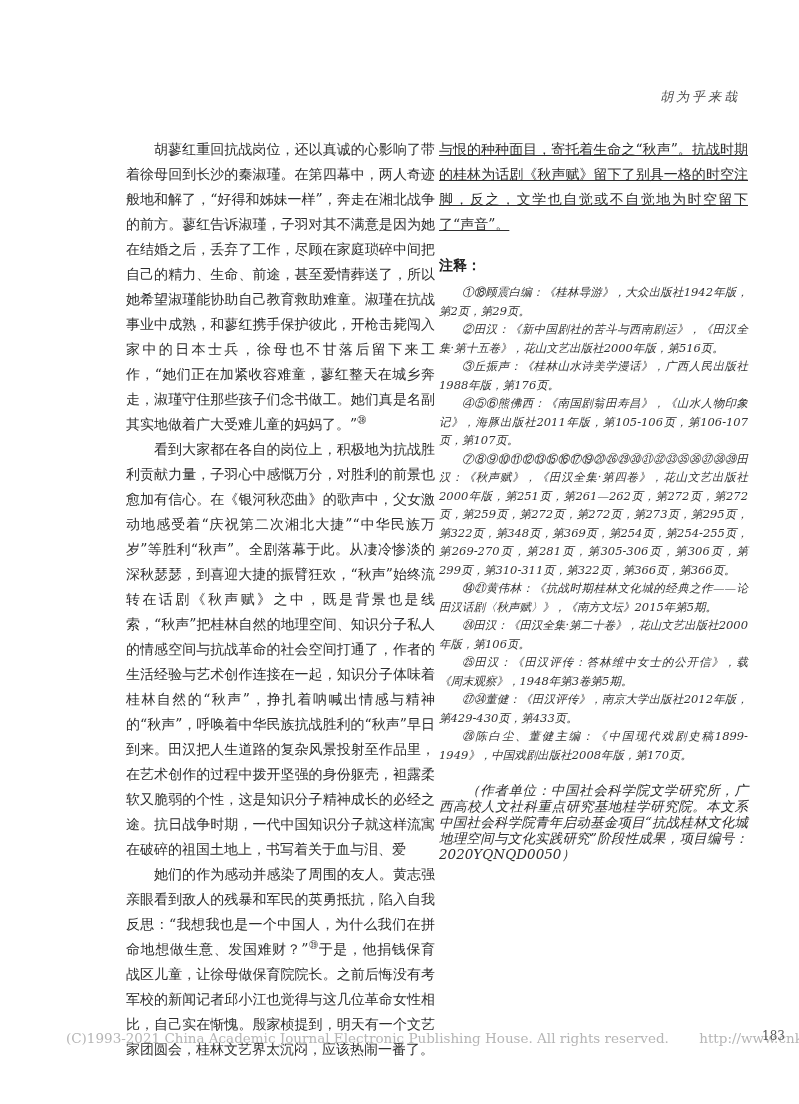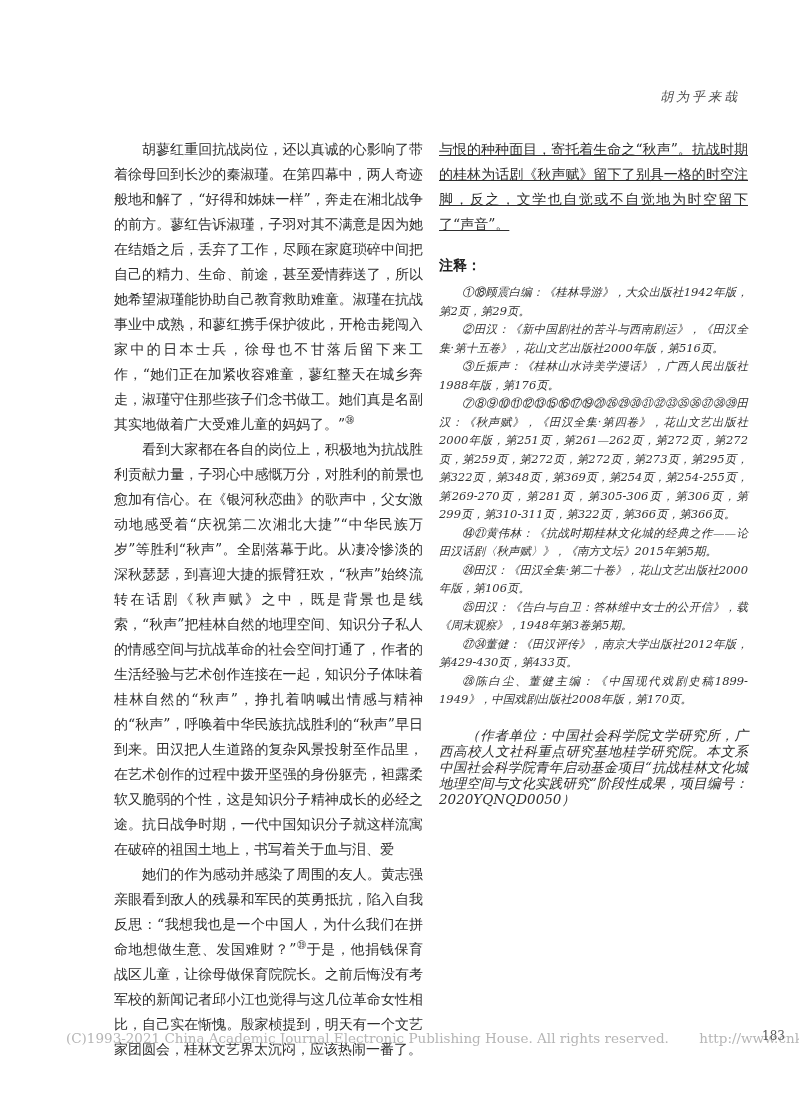--- a/index.html
+++ b/index.html
@@ -14,21 +14,21 @@
   }
   .running-head{
     position:absolute;
     top:88px;right:77px;
     font-size:13px;
     font-style:italic;
     letter-spacing:3px;
     color:#4a4a4a;
   }
   .col{position:absolute;top:137px;width:309px;}
-  .col-left{left:96px;}
+  .col-left{left:108px;}
   .col-right{left:421px;}
   .para{
     margin:0;
     font-size:14px;
     line-height:25px;
     text-align:justify;
     text-indent:2em;
     color:#2e2e2e;
   }
   .para.noindent{text-indent:0;text-decoration:underline;}
@@ -99,24 +99,25 @@
 
   <div class="col col-right">
     <div id="col-right-lead">
         <p class="para noindent">与恨的种种面目，寄托着生命之“秋声”。抗战时期的桂林为话剧《秋声赋》留下了别具一格的时空注脚，反之，文学也自觉或不自觉地为时空留下了“声音”。</p>
       </div>
     <p class="notes-heading">注释：</p>
     <div id="notes-list">
         <p class="note">①⑱顾震白编：《桂林导游》，大众出版社1942年版，第2页，第29页。</p>
         <p class="note">②田汉：《新中国剧社的苦斗与西南剧运》，《田汉全集·第十五卷》，花山文艺出版社2000年版，第516页。</p>
         <p class="note">③丘振声：《桂林山水诗美学漫话》，广西人民出版社1988年版，第176页。</p>
+        <p class="note">④⑤⑥熊佛西：《南国剧翁田寿昌》，《山水人物印象记》，海豚出版社2011年版，第105-106页，第106-107页，第107页。</p>
         <p class="note">⑦⑧⑨⑩⑪⑫⑬⑮⑯⑰⑲⑳㉖㉙㉚㉛㉜㉝㉟㊱㊲㊳㊴田汉：《秋声赋》，《田汉全集·第四卷》，花山文艺出版社2000年版，第251页，第261—262页，第272页，第272页，第259页，第272页，第272页，第273页，第295页，第322页，第348页，第369页，第254页，第254-255页，第269-270页，第281页，第305-306页，第306页，第299页，第310-311页，第322页，第366页，第366页。</p>
         <p class="note">⑭㉑黄伟林：《抗战时期桂林文化城的经典之作——论田汉话剧〈秋声赋〉》，《南方文坛》2015年第5期。</p>
         <p class="note">㉔田汉：《田汉全集·第二十卷》，花山文艺出版社2000年版，第106页。</p>
-        <p class="note">㉕田汉：《告白与自卫：答林维中女士的公开信》，载《周末观察》，1948年第3卷第5期。</p>
+        <p class="note">㉕田汉：《田汉评传：答林维中女士的公开信》，载《周末观察》，1948年第3卷第5期。</p>
         <p class="note">㉗㉞董健：《田汉评传》，南京大学出版社2012年版，第429-430页，第433页。</p>
         <p class="note">㉘陈白尘、董健主编：《中国现代戏剧史稿1899-1949》，中国戏剧出版社2008年版，第170页。</p>
       </div>
     <p class="author-note">（作者单位：中国社会科学院文学研究所，广西高校人文社科重点研究基地桂学研究院。本文系中国社会科学院青年启动基金项目“抗战桂林文化城地理空间与文化实践研究”阶段性成果，项目编号：2020YQNQD0050）</p>
   </div>
 
   <div class="footer">
     <span>(C)1993-2021 China Academic Journal Electronic Publishing House. All rights reserved.</span>
     <span class="url">http://www.cnki.net</span>
   </div>

